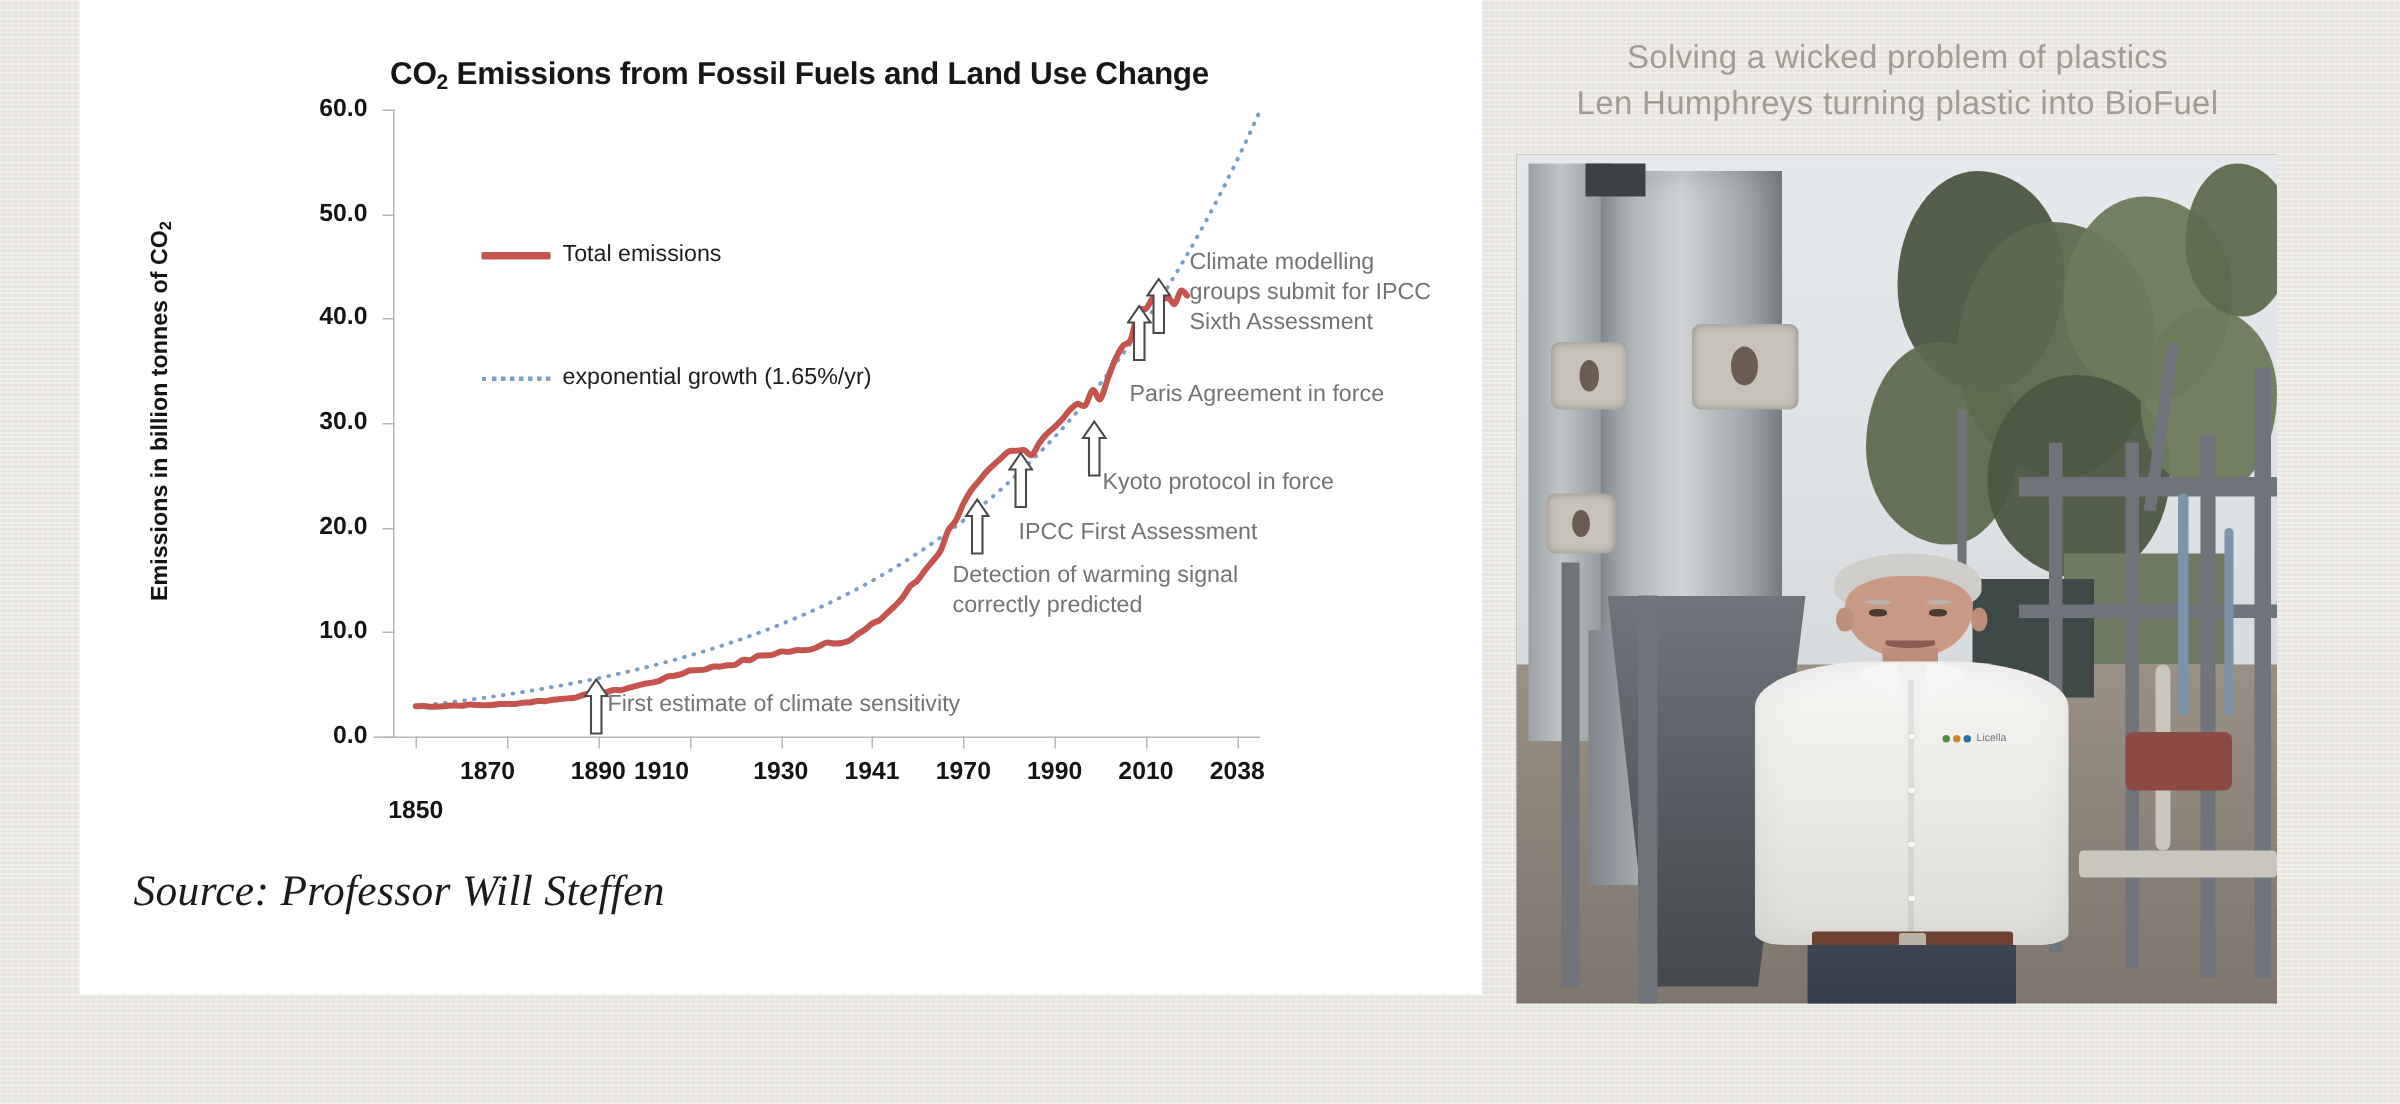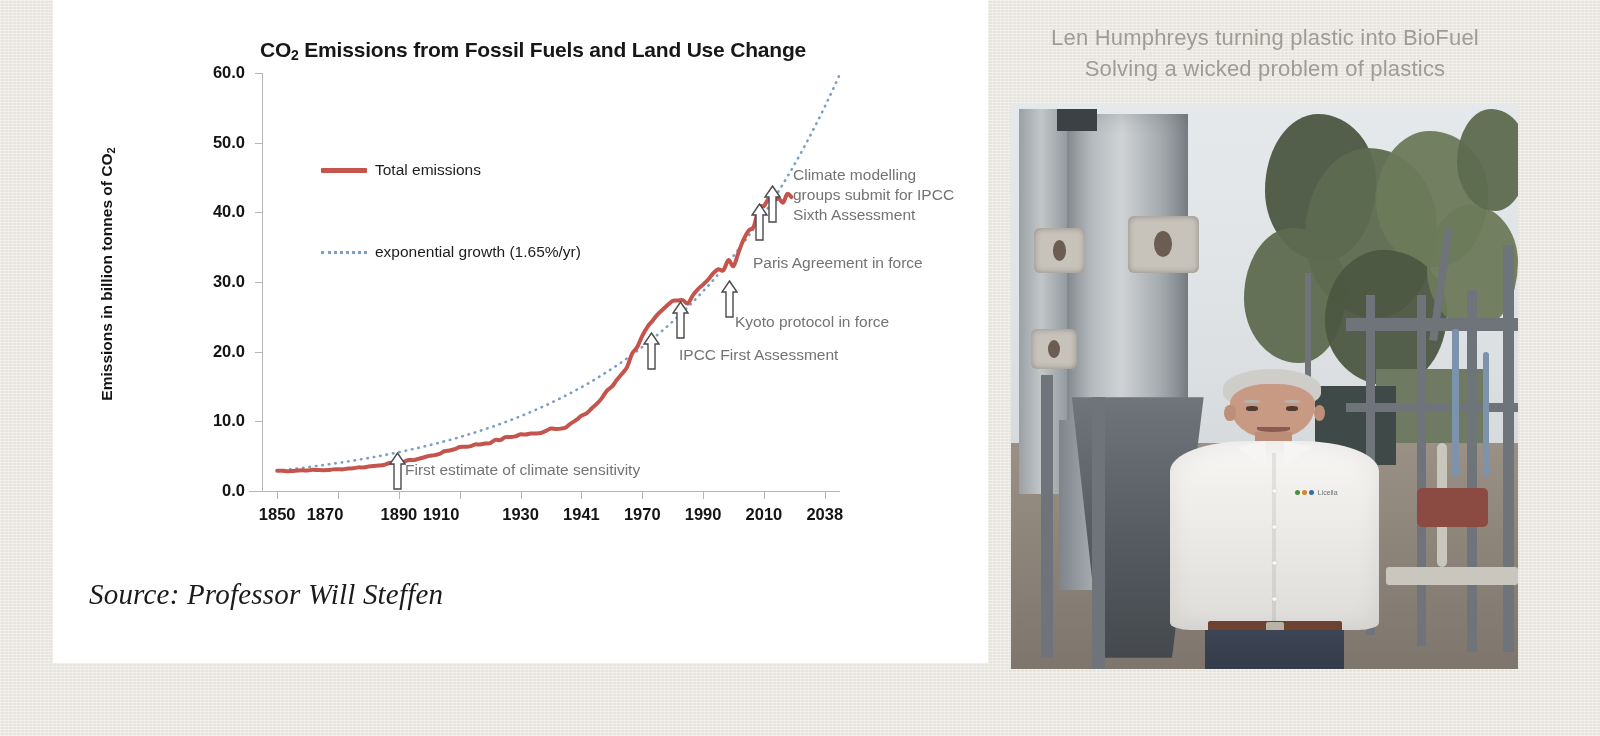--- a/index.html
+++ b/index.html
@@ -480,21 +480,21 @@
       <div class="ylabel-wrap" style="top: 421.333px;">
         <div class="ylabel">10.0</div>
       </div>
       <div class="ytick" style="top: 491px;"></div>
       <div class="ylabel-wrap" style="top: 491px;">
         <div class="ylabel">0.0</div>
       </div>
     </div>
   <div id="x-ticks">
       <div class="xtick" style="left: 224.211px;"></div>
-      <div class="xlabel" style="left: 224.211px;">1850</div>
+      <div class="xlabel" style="left: 224.211px; margin-top: 26px;">1850</div>
       <div class="xtick" style="left: 285.053px;"></div>
       <div class="xlabel" style="left: 272px;">1870</div>
       <div class="xtick" style="left: 345.895px;"></div>
       <div class="xlabel" style="left: 345.895px;">1890</div>
       <div class="xtick" style="left: 406.737px;"></div>
       <div class="xlabel" style="left: 388px; text-align: center;">1910</div>
       <div class="xtick" style="left: 467.579px;"></div>
       <div class="xlabel" style="left: 467.579px;">1930</div>
       <div class="xtick" style="left: 528.421px;"></div>
       <div class="xlabel" style="left: 528.421px;">1941</div>
@@ -518,20 +518,22 @@
   <div class="legend-item" style="left:268px; top:161px;">
     <span class="swatch-line"></span>
     <span class="legend-label">Total emissions</span>
   </div>
   <div class="legend-item" style="left:268px; top:243px;">
     <span class="swatch-dotted"></span>
     <span class="legend-label">exponential growth (1.65%/yr)</span>
   </div>
 
   <div class="annot" style="left:352px; top:460px;">First estimate of climate sensitivity</div>
+  <div class="annot" style="left:582px; top:374px;">Detection of warming signal
+correctly predicted</div>
   <div class="annot" style="left:626px; top:345px;">IPCC First Assessment</div>
   <div class="annot" style="left:664px; top:312px;margin-left:18px;">Kyoto protocol in force</div>
   <div class="annot" style="left:700px; top:253px;">Paris Agreement in force</div>
   <div class="annot" style="left:740px; top:165px;">Climate modelling
 groups submit for IPCC
 Sixth Assessment</div>
 
   <svg class="arrow-up" style="left:336px; top:452px;" viewBox="0 0 17 38">
     <path d="M8.5 1 L16 12 L12 12 L12 37 L5 37 L5 12 L1 12 Z" fill="#ffffff" stroke="#4a4a4a" stroke-width="1.4"></path>
   </svg>
@@ -549,22 +551,22 @@
   </svg>
   <svg class="arrow-up" style="left:711px; top:185px;" viewBox="0 0 17 38">
     <path d="M8.5 1 L16 12 L12 12 L12 37 L5 37 L5 12 L1 12 Z" fill="#ffffff" stroke="#4a4a4a" stroke-width="1.4"></path>
   </svg>
 
   <div class="source-note">Source: Professor Will Steffen</div>
 </div>
 
 <div class="right-panel">
   <div class="right-heading">
+    <div>Solving a wicked problem of plastics</div>
     <div>Len Humphreys turning plastic into BioFuel</div>
-    <div>Solving a wicked problem of plastics</div>
   </div>
 
   <div class="photo">
     <div class="photo-inner">
       <div class="sky"></div>
 
       <div class="tree dark" style="left:50%; top:2%;  width:22%; height:26%;"></div>
       <div class="tree" style="left:58%; top:8%;  width:26%; height:30%;"></div>
       <div class="tree light" style="left:72%; top:5%;  width:22%; height:24%;"></div>
       <div class="tree" style="left:46%; top:22%; width:20%; height:24%;"></div>

